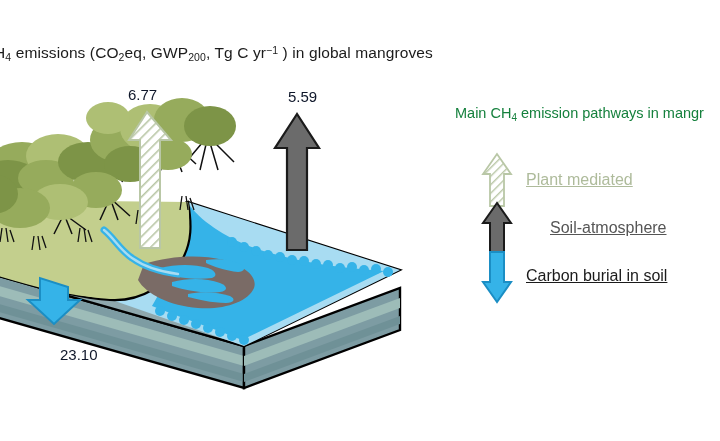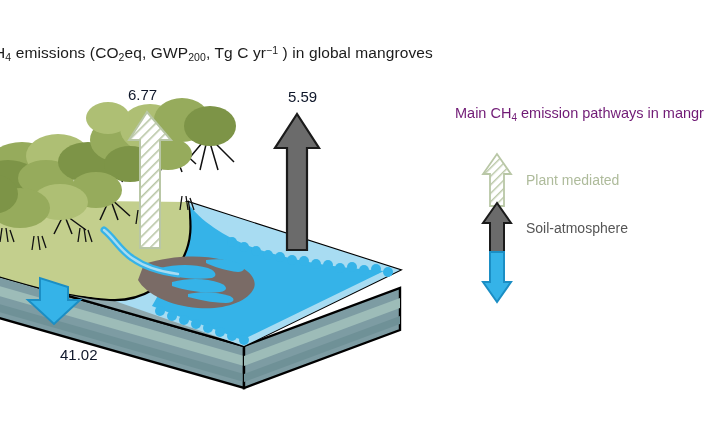--- a/index.html
+++ b/index.html
@@ -31,32 +31,32 @@
     letter-spacing: 0.1px;
   }
   .fig-title sub { font-size: 10.5px; vertical-align: -0.28em; }
   .fig-title sup { font-size: 10.5px; vertical-align: 0.38em; }
 
   .legend-title {
     position: absolute;
     left: 455px;
     top: 105px;
     font-size: 14.5px;
-    color: #701a75;
+    color: #15803d;
     white-space: nowrap;
   }
   .legend-title sub { font-size: 10px; vertical-align: -0.28em; }
 
   .legend-row {
     position: absolute;
     display: flex;
     align-items: center;
     white-space: nowrap;
   }
-  .legend-label { font-size: 14px; }
+  .legend-label { font-size: 16px; text-decoration: underline; }
   .legend-swatch {
     width: 34px;
     height: 56px;
     margin-right: 12px;
     flex: 0 0 auto;
   }
 
   .val-label {
     position: absolute;
     font-size: 15px;
@@ -191,21 +191,21 @@
       <path d="M305,36 L283,70 L295,70 L295,172 L315,172 L315,70 L327,70 Z" fill="#6b6b6b" stroke="#1b1b1b" stroke-width="2.2"></path>
     </g>
 
     <g>
       <path d="M48,200 L48,222 L36,222 L62,246 L88,222 L76,222 L76,209 Z" fill="#35b3e8" stroke="#1b8ec4" stroke-width="2"></path>
     </g>
   </svg>
 
   <div class="val-label" style="left:128px; top:86px;">6.77</div>
   <div class="val-label" style="left:288px; top:88px;">5.59</div>
-  <div class="val-label" style="left:60px; top:346px;">41.02</div>
+  <div class="val-label" style="left:60px; top:346px;">23.10</div>
 
   <div class="legend-title">
     <span>Main CH<sub>4</sub> emission pathways in mangr</span>
   </div>
 
   <div class="legend-row" style="left:480px; top:152px;">
     <svg class="legend-swatch" viewBox="0 0 34 56">
       <defs>
         <pattern id="hatch2" width="6" height="6" patternTransform="rotate(45)" patternUnits="userSpaceOnUse">
           <rect width="6" height="6" fill="#ffffff"></rect>
@@ -214,22 +214,23 @@
       </defs>
       <path d="M17,2 L3,22 L10,22 L10,54 L24,54 L24,22 L31,22 Z" fill="url(#hatch2)" stroke="#b9c7a6" stroke-width="1.8"></path>
     </svg>
     <span class="legend-label" style="color:#aebb9b;">Plant mediated</span>
   </div>
 
   <div class="legend-row" style="left:480px; top:200px;">
     <svg class="legend-swatch" viewBox="0 0 34 56">
       <path d="M17,3 L3,23 L10,23 L10,53 L24,53 L24,23 L31,23 Z" fill="#6b6b6b" stroke="#1b1b1b" stroke-width="2"></path>
     </svg>
-    <span class="legend-label" style="color:#555555;">Soil-atmosphere</span>
+    <span class="legend-label" style="color:#555555;margin-left:24px;">Soil-atmosphere</span>
   </div>
 
   <div class="legend-row" style="left:480px; top:248px;">
     <svg class="legend-swatch" viewBox="0 0 34 56">
       <path d="M17,54 L3,34 L10,34 L10,4 L24,4 L24,34 L31,34 Z" fill="#35b3e8" stroke="#1b8ec4" stroke-width="2"></path>
     </svg>
+    <span class="legend-label" style="color:#1b1b1b;">Carbon burial in soil</span>
   </div>
 
 </div>
 
 </body></html>

